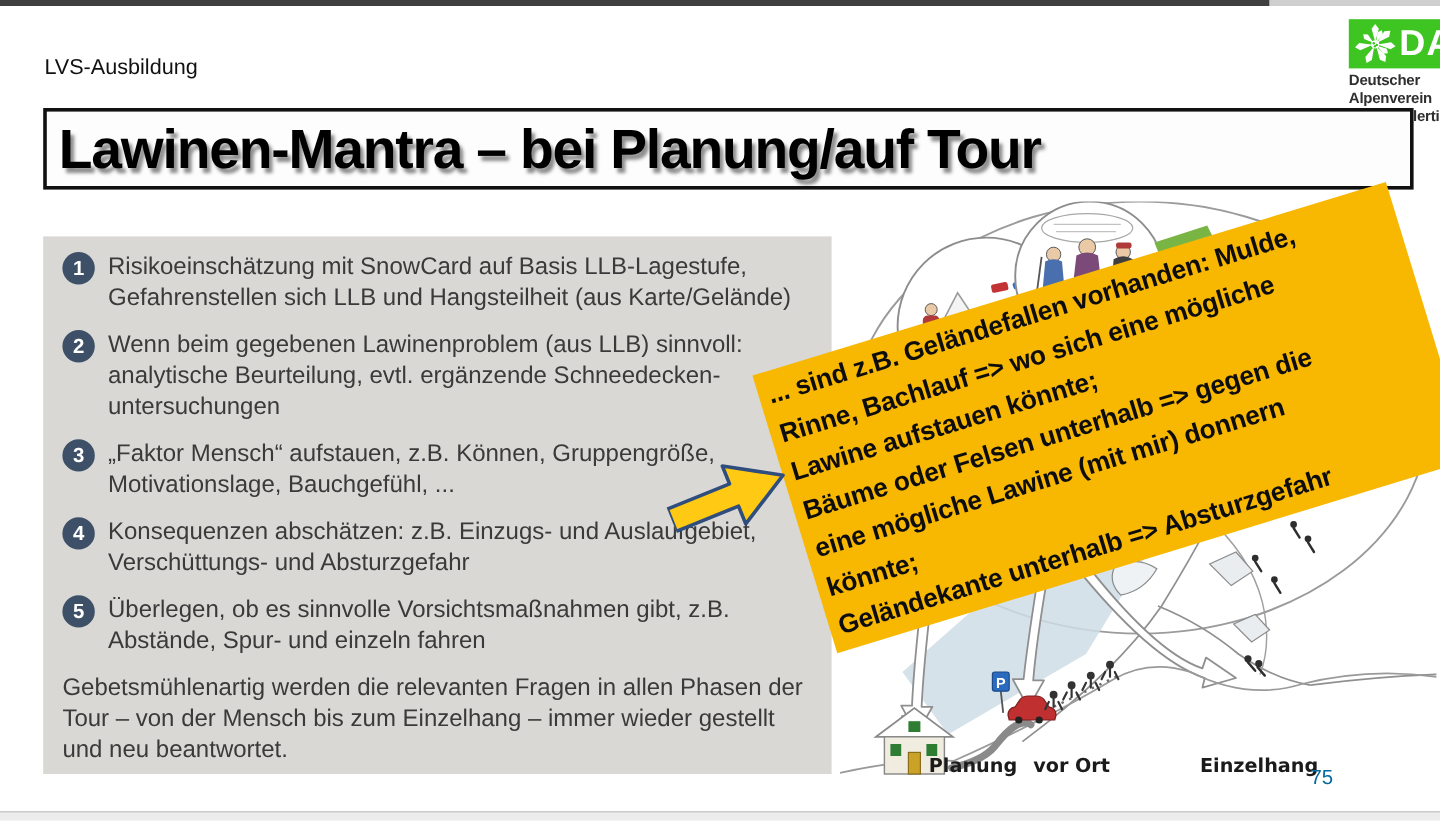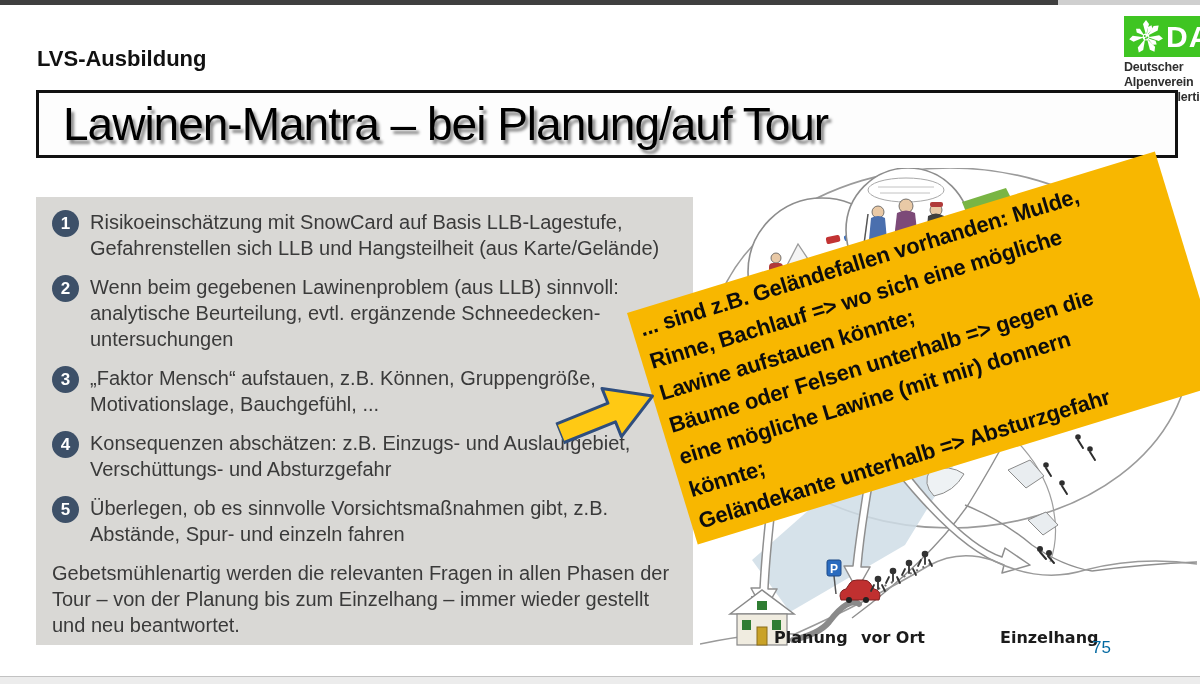--- a/index.html
+++ b/index.html
@@ -4,32 +4,32 @@
 <style>
   html,body{margin:0;padding:0;background:#fff;}
   .slide{position:relative;width:1200px;height:684px;overflow:hidden;background:#fff;
          font-family:"Liberation Sans",sans-serif;}
 
   
   .topbar-dark{position:absolute;left:0;top:0;width:1058px;height:5px;background:#3f3f3f;}
   .topbar-light{position:absolute;left:1058px;top:0;width:142px;height:5px;background:#cfcfcf;}
   .bottombar{position:absolute;left:0;top:676px;width:1200px;height:8px;background:#ececec;border-top:1px solid #c2c2c2;}
 
-  .eyebrow{position:absolute;left:37px;top:46px;font-size:22px;font-weight:bold;color:#111;}
+  .eyebrow{position:absolute;left:37px;top:46px;font-size:18px;font-weight:normal;color:#111;}
 
   
   .dav{position:absolute;left:1124px;top:16px;width:126px;}
   .dav-badge{width:114px;height:41px;background:#3FC522;display:flex;align-items:center;padding-left:4px;box-sizing:border-box;}
   .dav-acronym{color:#fff;font-weight:bold;font-size:30px;letter-spacing:1px;margin-left:2px;}
   .dav-org{margin-top:3px;font-size:12.5px;font-weight:bold;color:#2f2f2f;line-height:15px;letter-spacing:-0.2px;}
 
   
   .title-box{position:absolute;left:36px;top:90px;width:1142px;height:68px;border:3px solid #111;
              background:#fdfdfd;box-sizing:border-box;display:flex;align-items:center;z-index:2;}
-  .title-box h1{margin:0;padding-left:24px;font-size:46px;font-weight:normal;letter-spacing:-1px;color:#000;
+  .title-box h1{margin:0;padding-left:10px;font-size:46px;font-weight:bold;letter-spacing:-1px;color:#000;
                 white-space:nowrap;text-shadow:3px 4px 3px rgba(0,0,0,0.45);}
 
   
   .panel{position:absolute;left:36px;top:197px;width:657px;height:448px;background:#d9d8d5;
          padding:12px 14px 8px 16px;box-sizing:border-box;color:#3a3a3a;z-index:1;}
   .item{display:flex;gap:11px;margin-bottom:13px;}
   .num{flex:0 0 27px;height:27px;border-radius:50%;background:#3D5068;color:#fff;font-weight:bold;
        font-size:17px;display:flex;align-items:center;justify-content:center;margin-top:1px;}
   .txt{font-size:20px;line-height:26px;}
   .panel-footer{font-size:20px;line-height:26px;margin-top:2px;}
@@ -108,21 +108,21 @@
       <span class="txt">„Faktor Mensch“ aufstauen, z.B. Können, Gruppengröße, Motivationslage, Bauchgefühl, ...</span>
     </div>
     <div class="item">
       <span class="num">4</span>
       <span class="txt">Konsequenzen abschätzen: z.B. Einzugs- und Auslaufgebiet, Verschüttungs- und Absturzgefahr</span>
     </div>
     <div class="item">
       <span class="num">5</span>
       <span class="txt">Überlegen, ob es sinnvolle Vorsichtsmaßnahmen gibt, z.B. Abstände, Spur- und einzeln fahren</span>
     </div>
-    <div class="panel-footer">Gebetsmühlenartig werden die relevanten Fragen in allen Phasen der Tour – von der Planung bis zum Einzelhang – immer wieder gestellt und neu beantwortet.</div>
+    <div class="panel-footer">Gebetsmühlenartig werden die relevanten Fragen in allen Phasen der Tour – von der Mensch bis zum Einzelhang – immer wieder gestellt und neu beantwortet.</div>
   </div>
 
   <svg class="illu" viewBox="700 168 500 510">
 
     <ellipse cx="950" cy="348" rx="240" ry="180" fill="#ffffff" stroke="#9b9b9b" stroke-width="1.6"></ellipse>
 
     <polygon points="898,420 962,452 905,545 790,612 752,560 852,472" fill="#cfdde6" opacity="0.85"></polygon>
     <path d="M 852 618 Q 930 560 968 505 Q 992 466 1012 428" fill="none" stroke="#8f8f8f" stroke-width="1.4"></path>
     <path d="M 965 505 Q 1002 520 1032 545 Q 1062 566 1092 571" fill="none" stroke="#8f8f8f" stroke-width="1.4"></path>
     <path d="M 1003 428 Q 1042 462 1052 502 Q 1060 536 1050 562" fill="none" stroke="#9f9f9f" stroke-width="1.2"></path>

